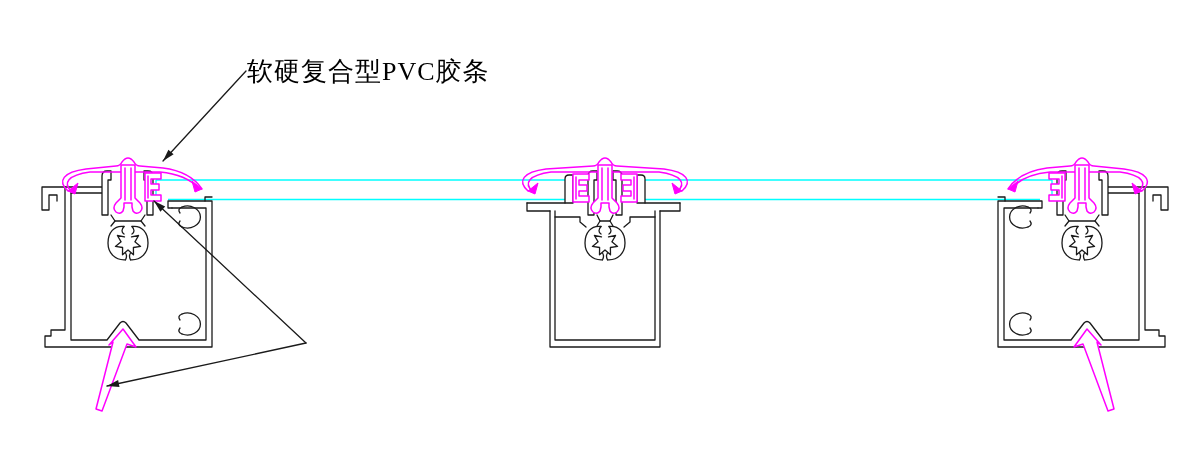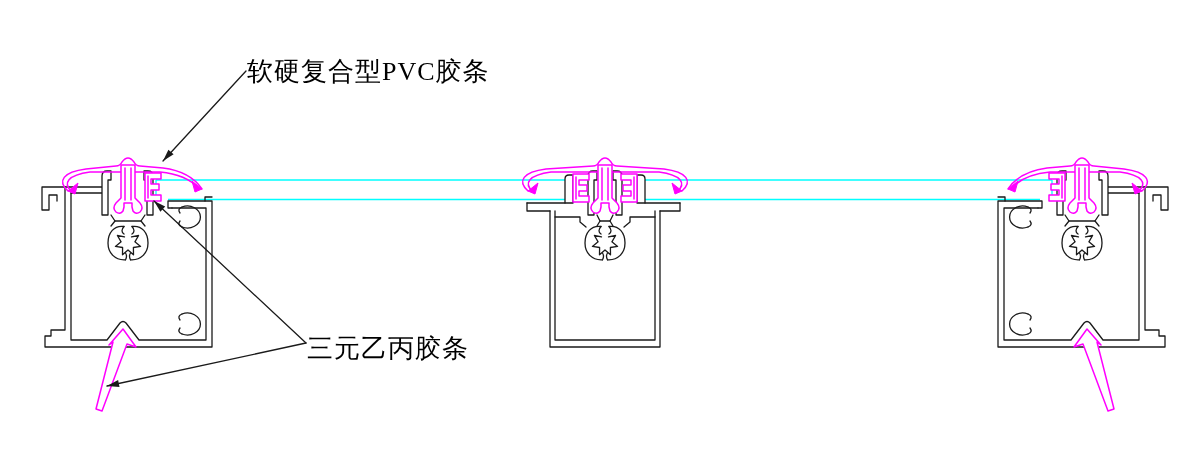--- a/index.html
+++ b/index.html
@@ -137,15 +137,14 @@
     <path class="kf" d="M154,201 L160.4,211.8 L165.2,206.6 Z"></path>
   </g>
   <g>
     <path class="k" d="M306,343 L107,386"></path>
     <path class="kf" d="M107,386 L119.5,386.9 L118.1,380.1 Z"></path>
   </g>
 </svg>
 
 <div class="lbl" style="left:247px;top:54px;">软硬复合型PVC胶条</div>
 
-<div class="lbl" style="left:307px;top:331px;">三元乙丙胶条</div>
 
 </div>
 
 </body></html>

